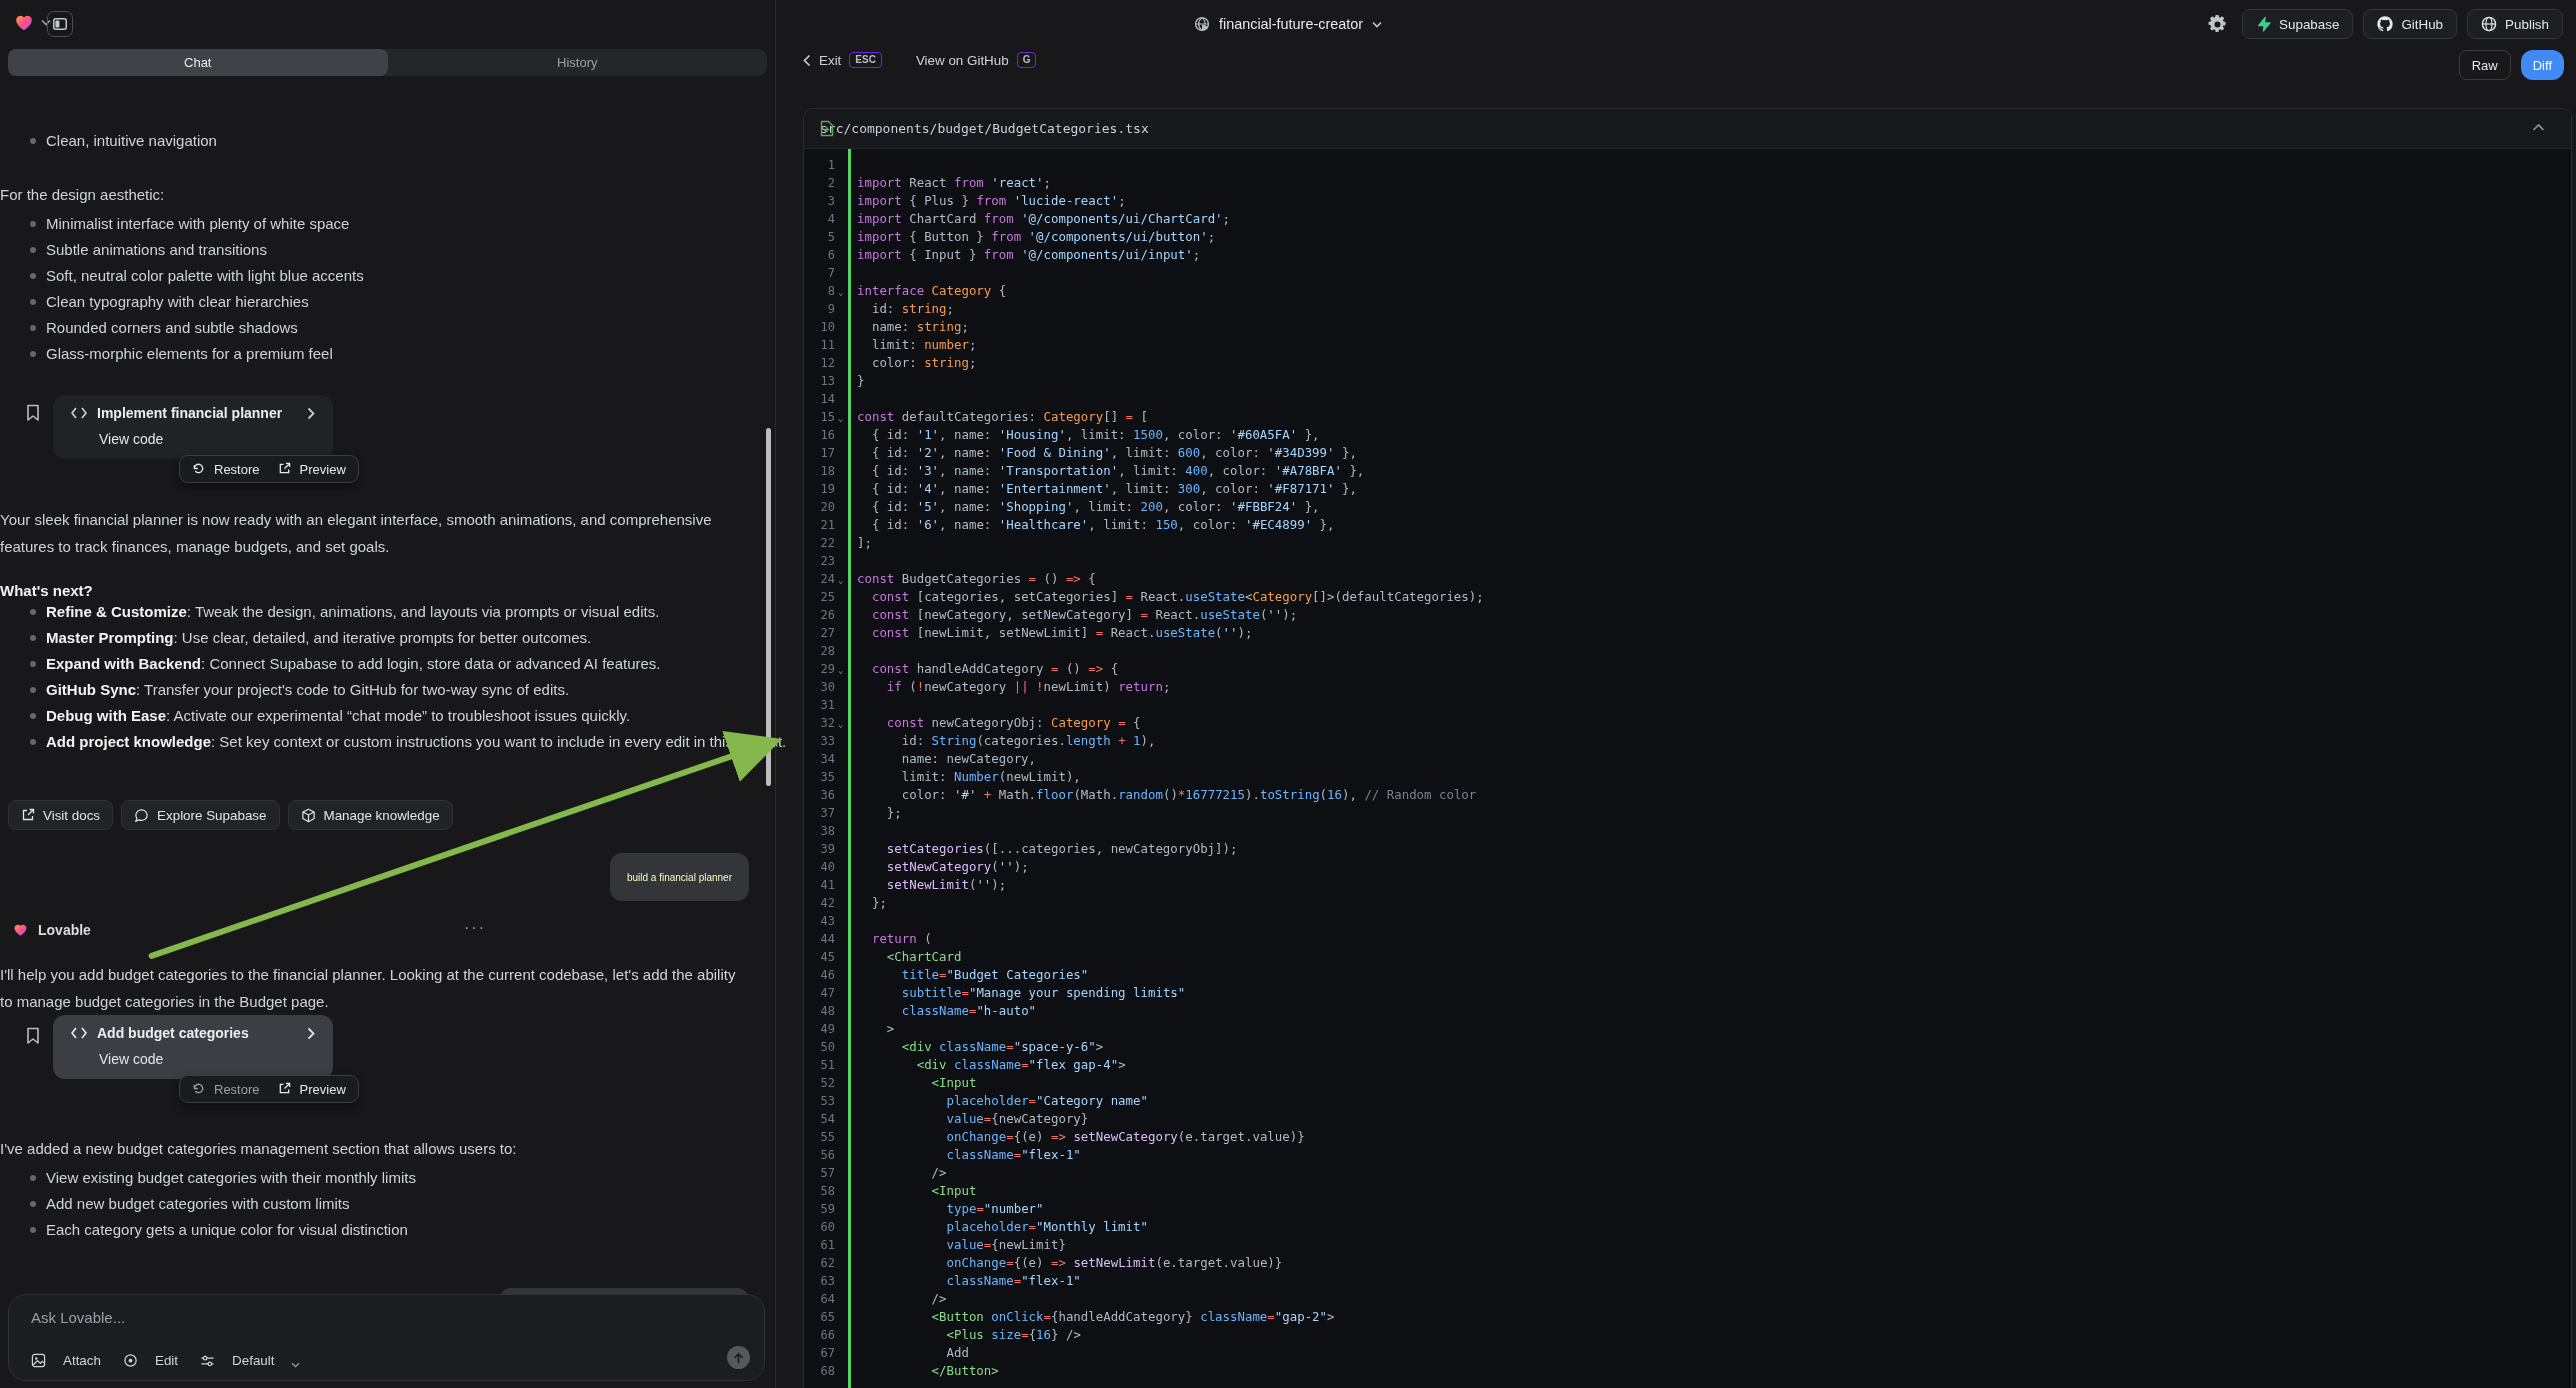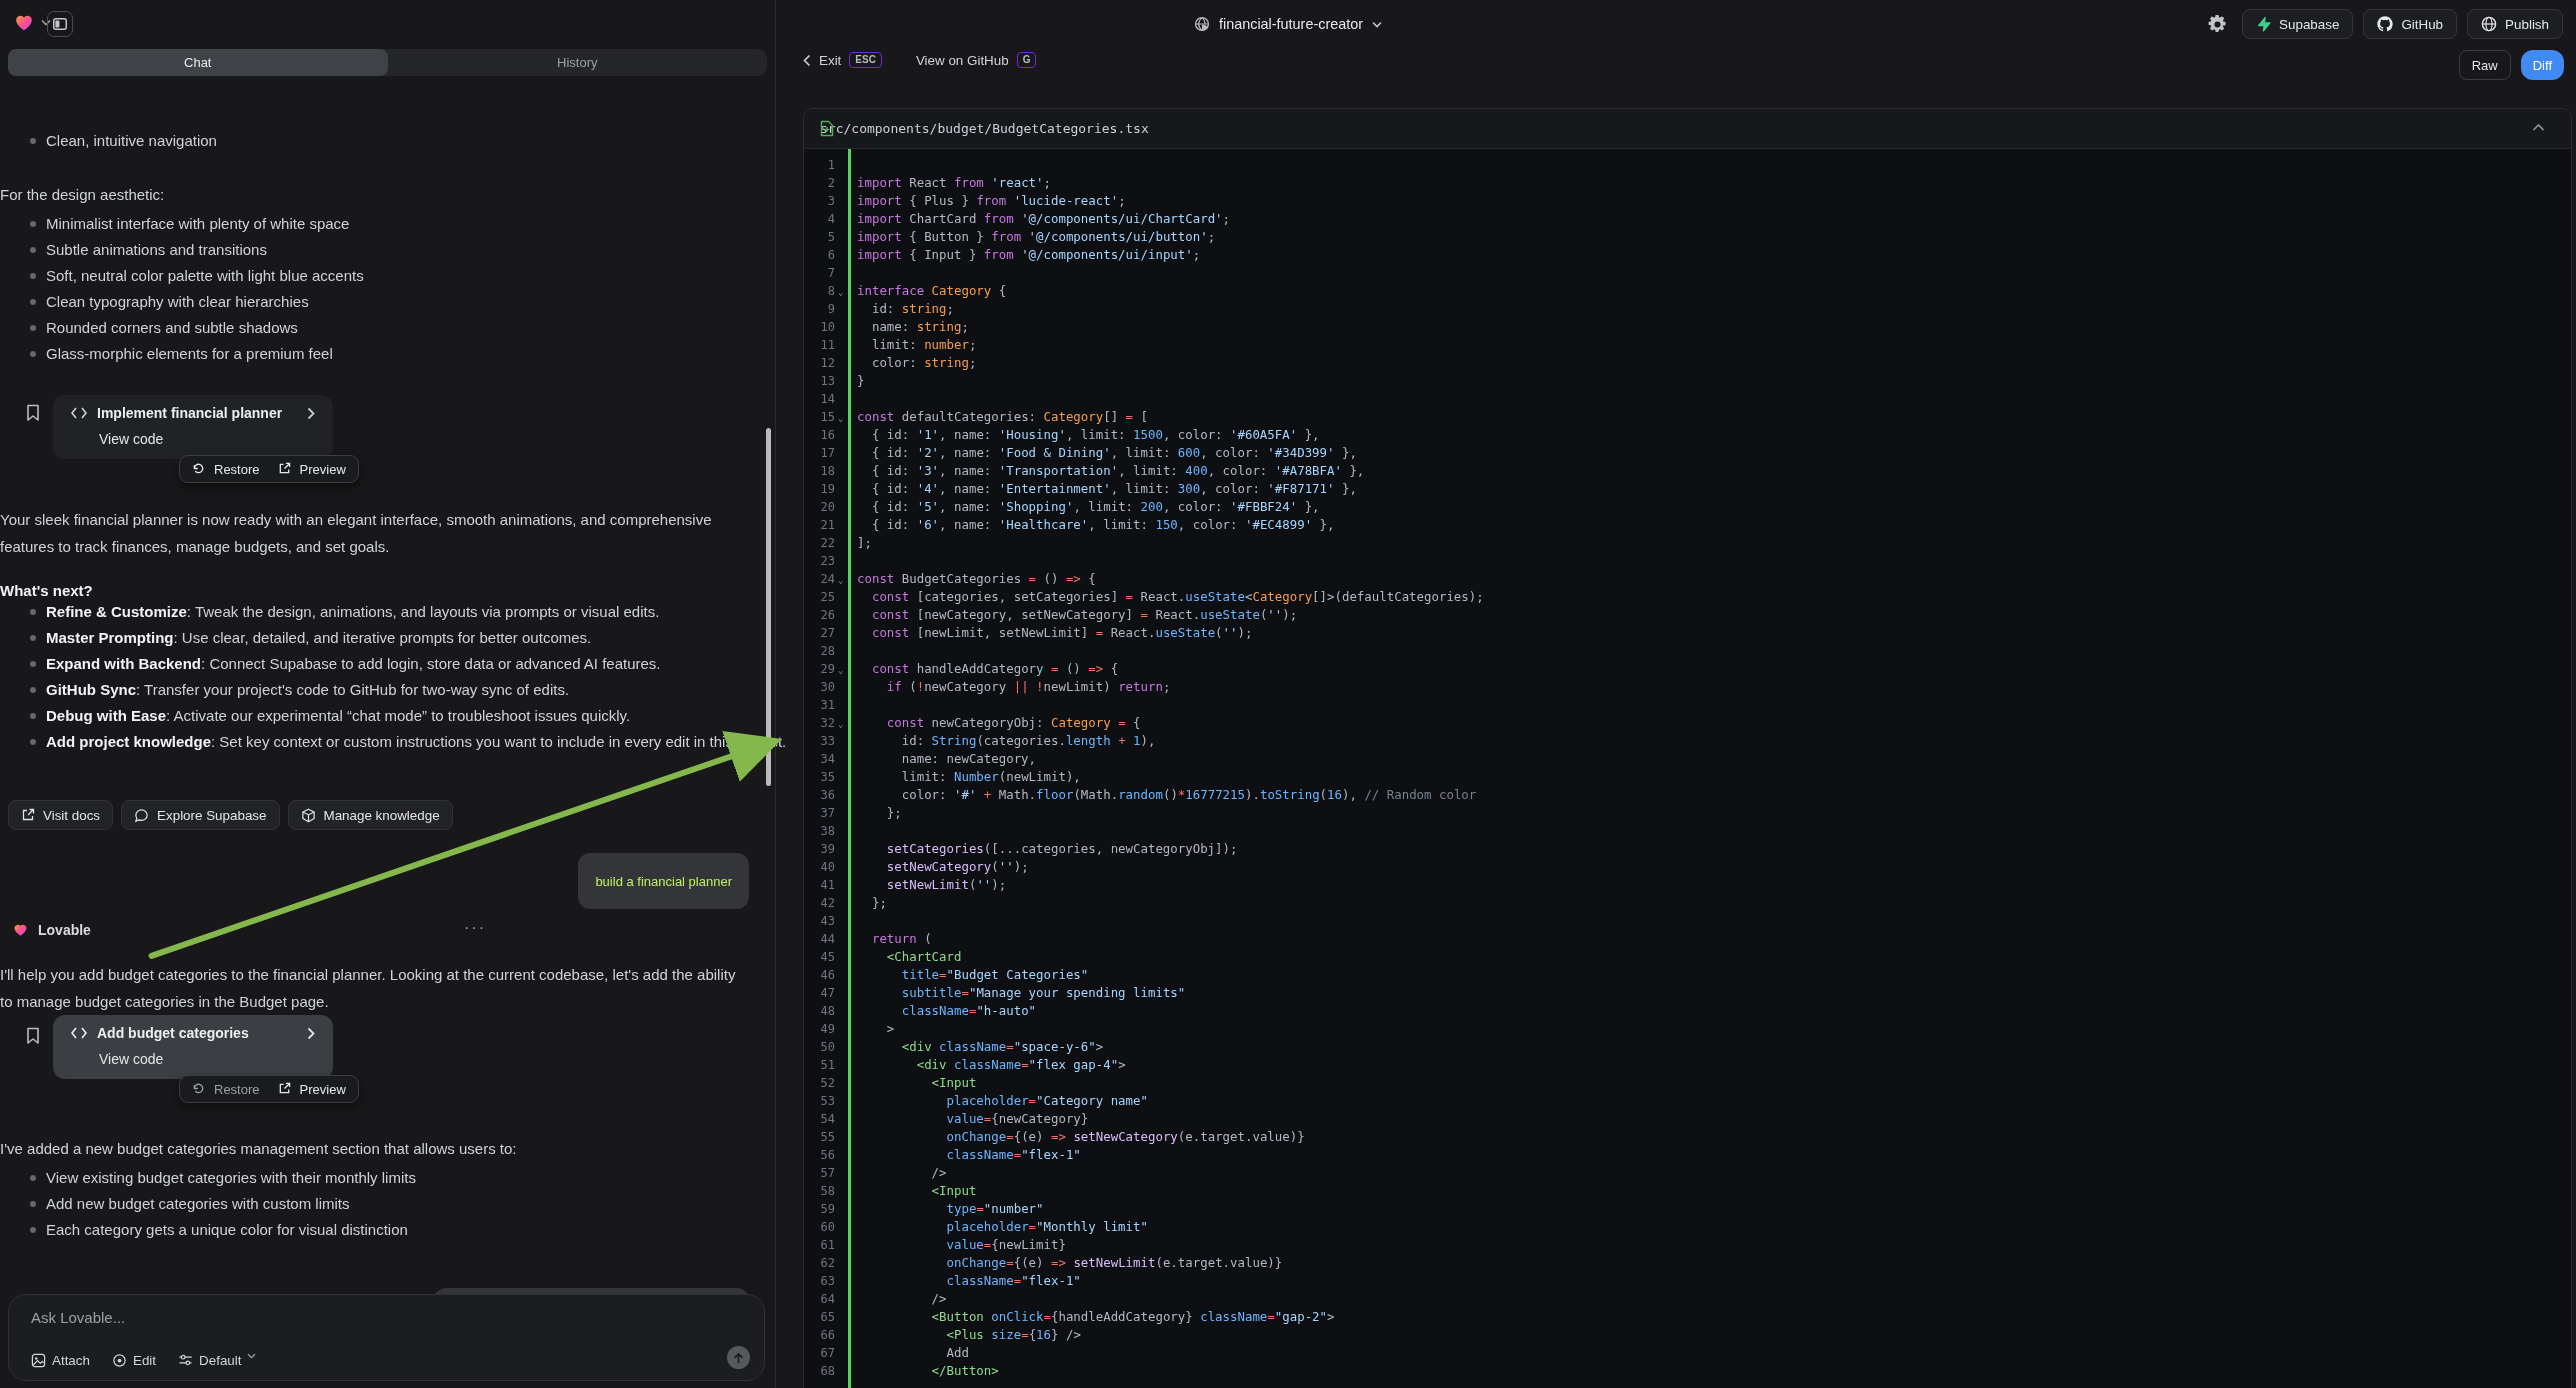--- a/index.html
+++ b/index.html
@@ -37,33 +37,33 @@
   .vcard .chev { position:absolute; right:18px; top:12px; }
   .vcard .row2 { position:absolute; left:46px; top:36px; font-size:14px; color:#e3e5e8; }
   .bookmark { position:absolute; left:26px; }
   .pillbar { position:absolute; height:28px; background:#1a1b1e; border:1px solid #3c3e42; border-radius:9px; display:flex; align-items:center; padding:0 12px; gap:18px; font-size:13px; color:#e6e8ea; box-shadow:0 4px 10px rgba(0,0,0,.45); }
   .pill-btn { display:flex; align-items:flex-start; gap:9px; cursor:pointer; }
   .pill-btn.muted { color:#9aa0a6; }
 
   .act-row { position:absolute; left:8px; display:flex; gap:8px; }
   .act-btn { display:flex; align-items:center; gap:8px; height:30px; padding:0 12px; background:#222327; border:1px solid #303236; border-radius:8px; font-size:13.4px; color:#e3e5e8; cursor:pointer; }
 
-  .chip { position:absolute; right:26px; height:56px; background:#333539; border-radius:12px; display:flex; align-items:center; padding:0 17px; font-size:13px; color:#bef264; }
+  .chip { position:absolute; right:26px; height:48px; background:#333539; border-radius:12px; display:flex; align-items:center; padding:0 17px; font-size:10px; color:#fef9c3; }
 
   .lov-head { position:absolute; left:12px; display:flex; align-items:center; gap:9px; font-size:14px; color:#dadce0; font-weight:600; }
   .ellipsis { position:absolute; right:289px; font-size:16px; color:#9aa0a6; letter-spacing:2px; cursor:pointer; }
 
   .scroll-thumb { position:absolute; left:766px; top:380px; width:5px; height:358px; border-radius:3px; background:#d7d8da; opacity:.85; }
 
   
   .composer { position:absolute; left:8px; top:1294px; width:757px; height:87px; background:#1c1d20; border:1px solid #303236; border-radius:18px; }
   .composer input { position:absolute; left:22px; top:14px; width:697px; background:transparent; border:none; outline:none; font-size:15px; color:#e6e8ea; font-family:"Liberation Sans",sans-serif; }
   .composer input::placeholder { color:#9ba0a6; }
   .comp-row { position:absolute; left:22px; bottom:12px; display:flex; align-items:center; gap:22px; font-size:13.4px; color:#d2d5d9; }
-  .comp-item { display:flex; align-items:flex-start; gap:6px; cursor:pointer; }
+  .comp-item { display:flex; align-items:flex-end; gap:17px; cursor:pointer; }
   .send-btn { position:absolute; right:14px; bottom:11px; width:23px; height:23px; border-radius:50%; background:#55585c; display:flex; align-items:center; justify-content:center; cursor:pointer; }
 
   
   .right-panel { position:absolute; left:776px; top:0; width:1800px; height:1388px; }
   .code-header { position:absolute; left:0; top:48px; width:1800px; height:38px; }
   .hdr-left { position:absolute; left:27px; top:4px; display:flex; align-items:center; gap:10px; font-size:13.4px; color:#d0d3d7; }
   .kbd { border:1px solid #6d28d9; border-radius:4px; font-size:10px; color:#b9bcc1; padding:2px 5px; line-height:1; font-weight:600; }
   .hdr-exit, .hdr-gh { display:flex; align-items:center; gap:8px; cursor:pointer; }
   .hdr-gh { margin-left:24px; }
   .hdr-right { position:absolute; right:12px; top:2px; display:flex; gap:10px; }

